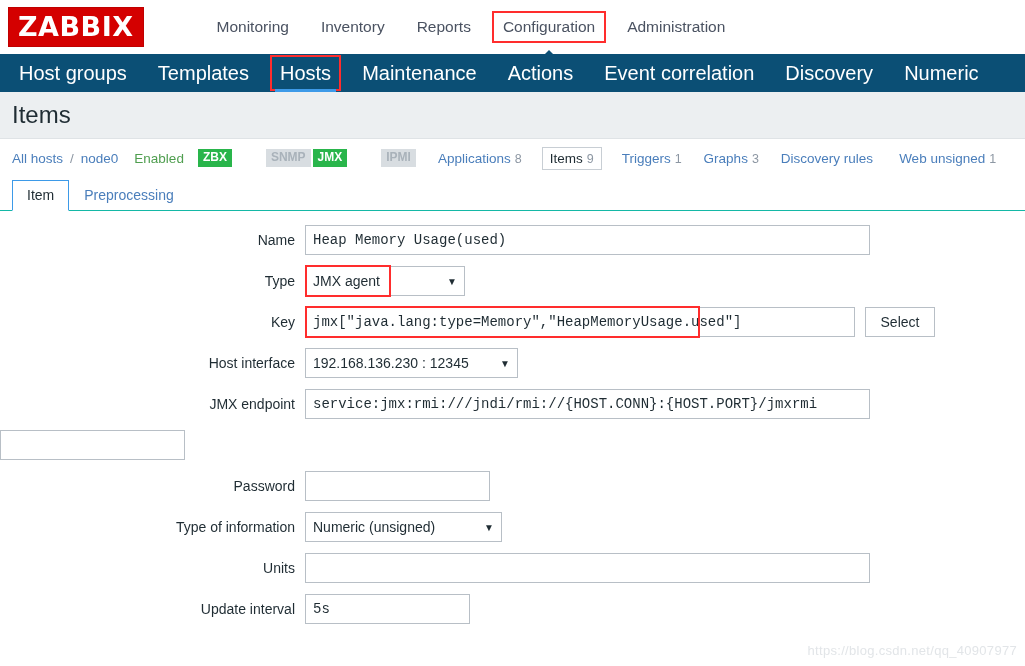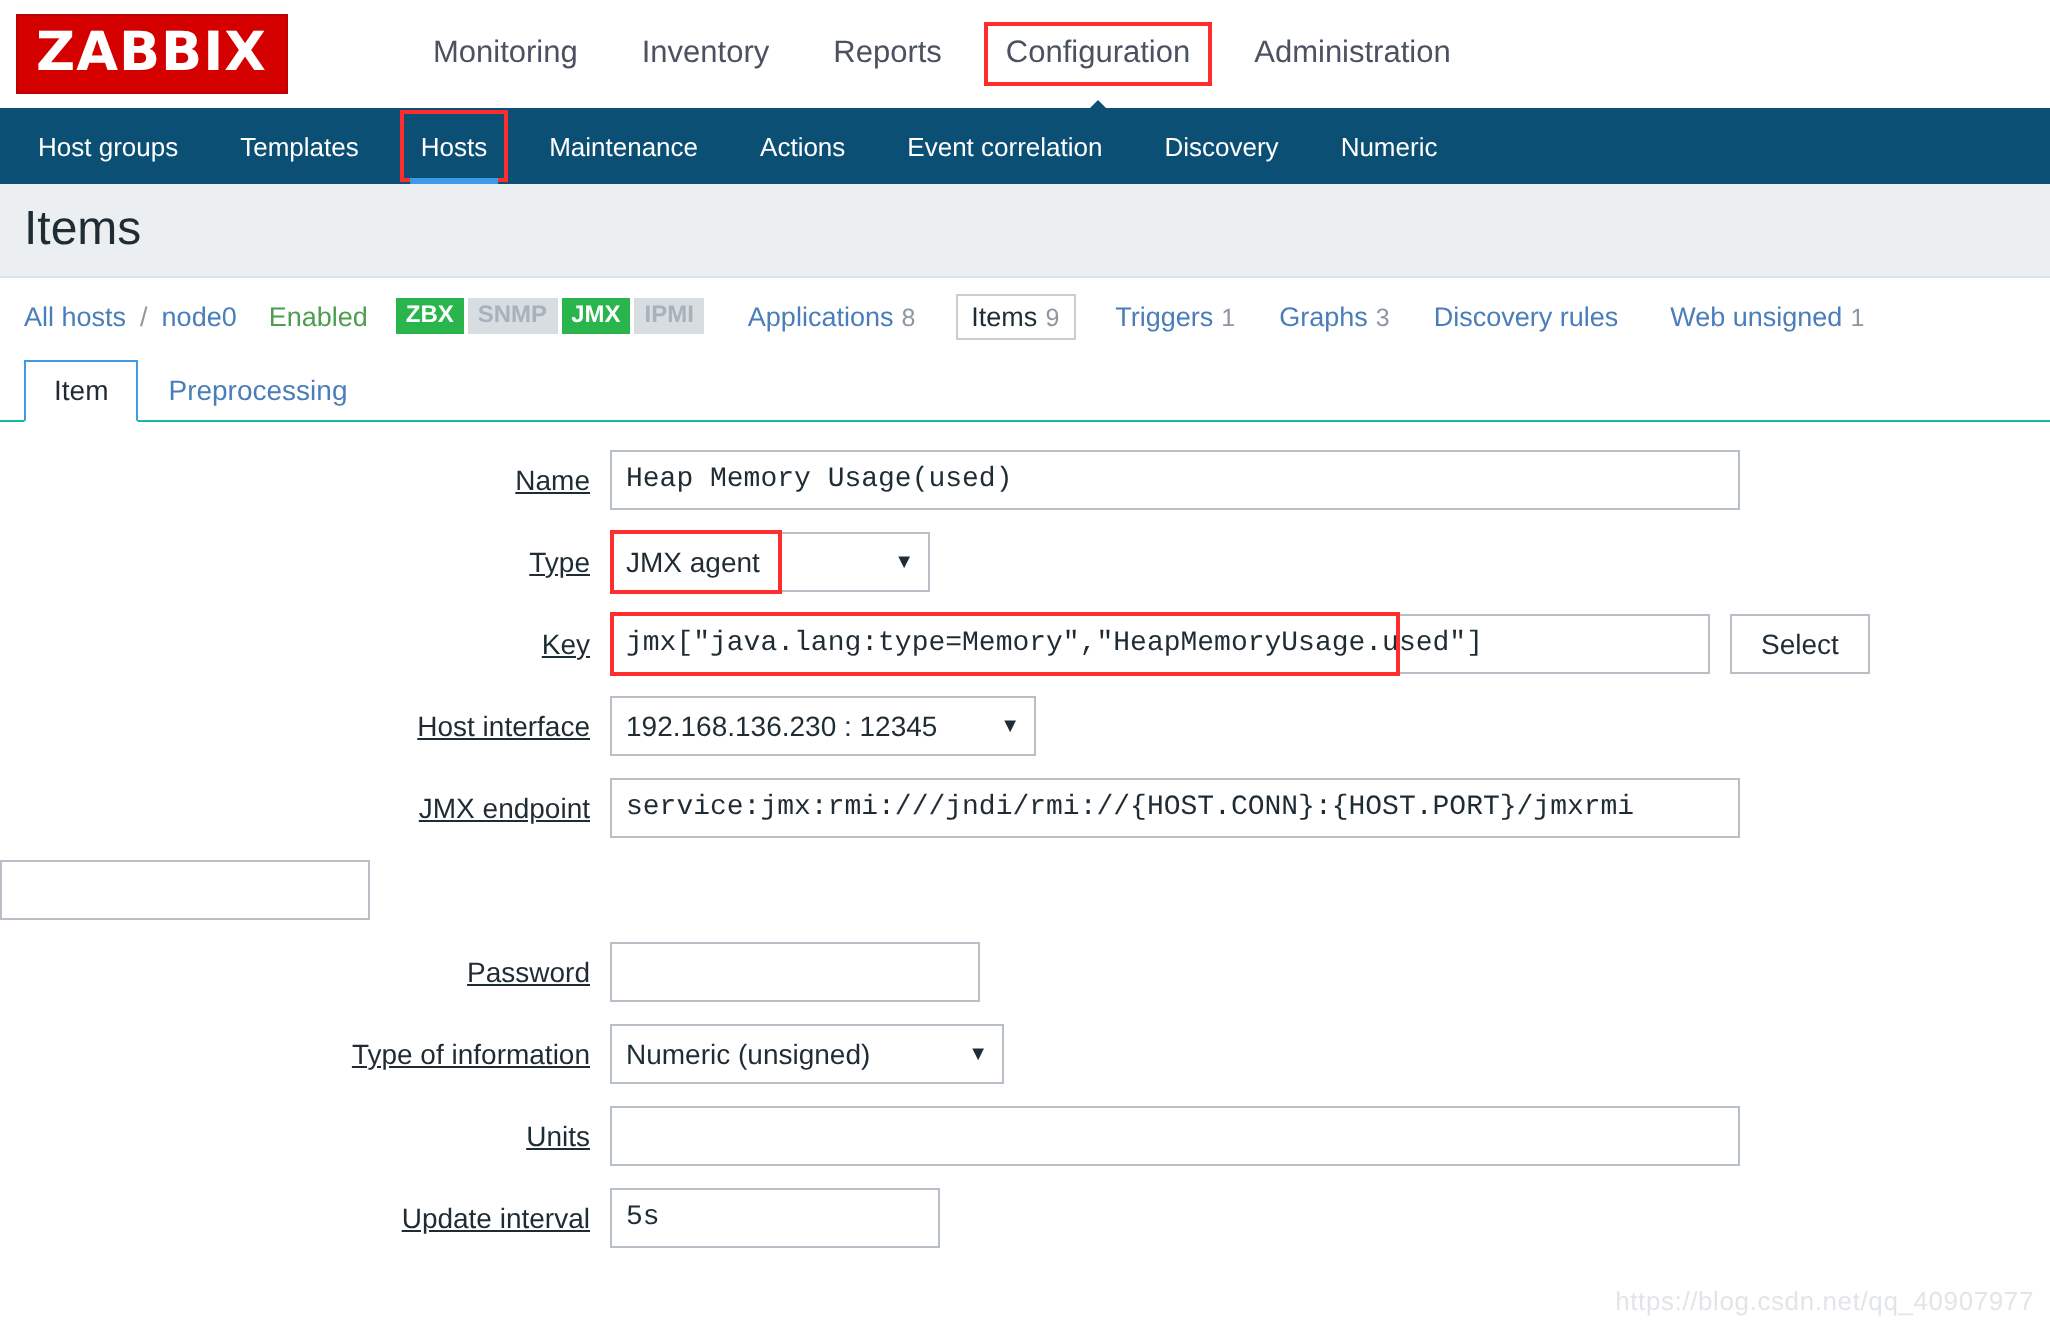--- a/index.html
+++ b/index.html
@@ -64,21 +64,21 @@
   .subnav {
     height: 38px;
     background: #0b4f75;
     display: flex;
     align-items: stretch;
     padding-left: 8px;
   }
   .subnav-item {
     position: relative;
     color: #ffffff;
-    font-size: 13px;
+    font-size: 20px;
     display: flex;
     align-items: center;
     padding: 0 11px;
     margin-right: 9px;
     white-space: nowrap;
     cursor: pointer;
   }
   .subnav-item.boxed {
     outline: 2.5px solid #ff2d2d;
     outline-offset: -3px;
@@ -123,21 +123,21 @@
   .badge {
     font-size: 12px;
     font-weight: bold;
     color: #ffffff;
     padding: 2px 5px 3px 5px;
     margin-right: 2px;
     line-height: 1.15;
     user-select: none;
   }
   .badge.on  { background: #29b54b; }
-  .badge.off { background: #d8dde1; color: #a9b2ba; }
+  .badge.off { background: #d8dde1; color: #a9b2ba; margin-left: 32px; }
   .crumb-tabs { display: flex; align-items: center; margin-left: 18px; }
   .crumb-tab {
     color: #4a7ebb;
     margin-right: 18px;
     white-space: nowrap;
     cursor: pointer;
     padding: 3px 2px;
   }
   .crumb-tab .cnt { color: #8d97a3; margin-left: 4px; font-size: 12.5px; }
   .crumb-tab.current {
@@ -179,21 +179,20 @@
     margin-bottom: 11px;
     height: 30px;
   }
   .flabel {
     width: 305px;
     text-align: right;
     padding-right: 10px;
     font-size: 14px;
     color: #1f2c33;
     white-space: nowrap;
-    text-decoration: underline;
   }
   .fctl { display: flex; align-items: center; position: relative; }
   .inp {
     height: 30px;
     border: 1px solid #b8bfc6;
     background: #ffffff;
     font-size: 14px;
     color: #1f2c33;
     padding: 0 7px;
     font-family: Liberation Mono, monospace;

